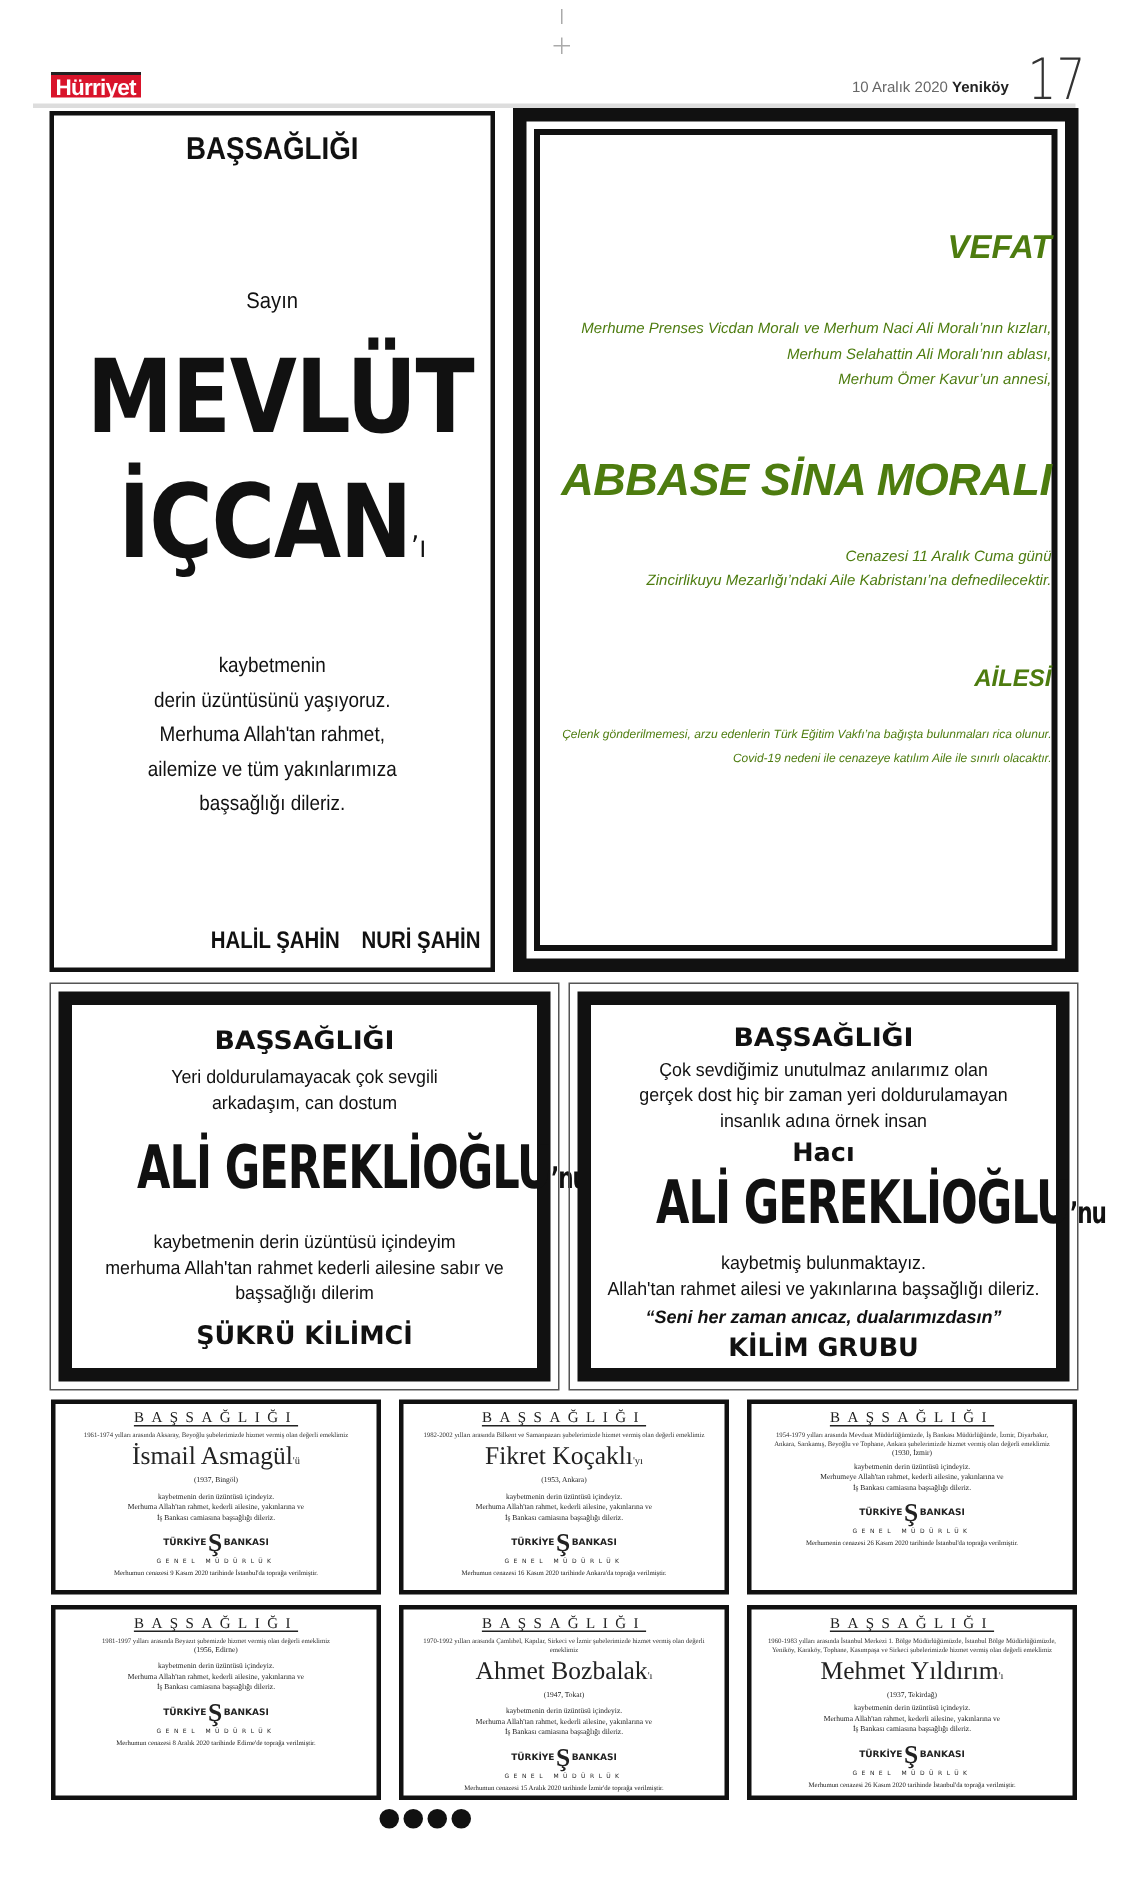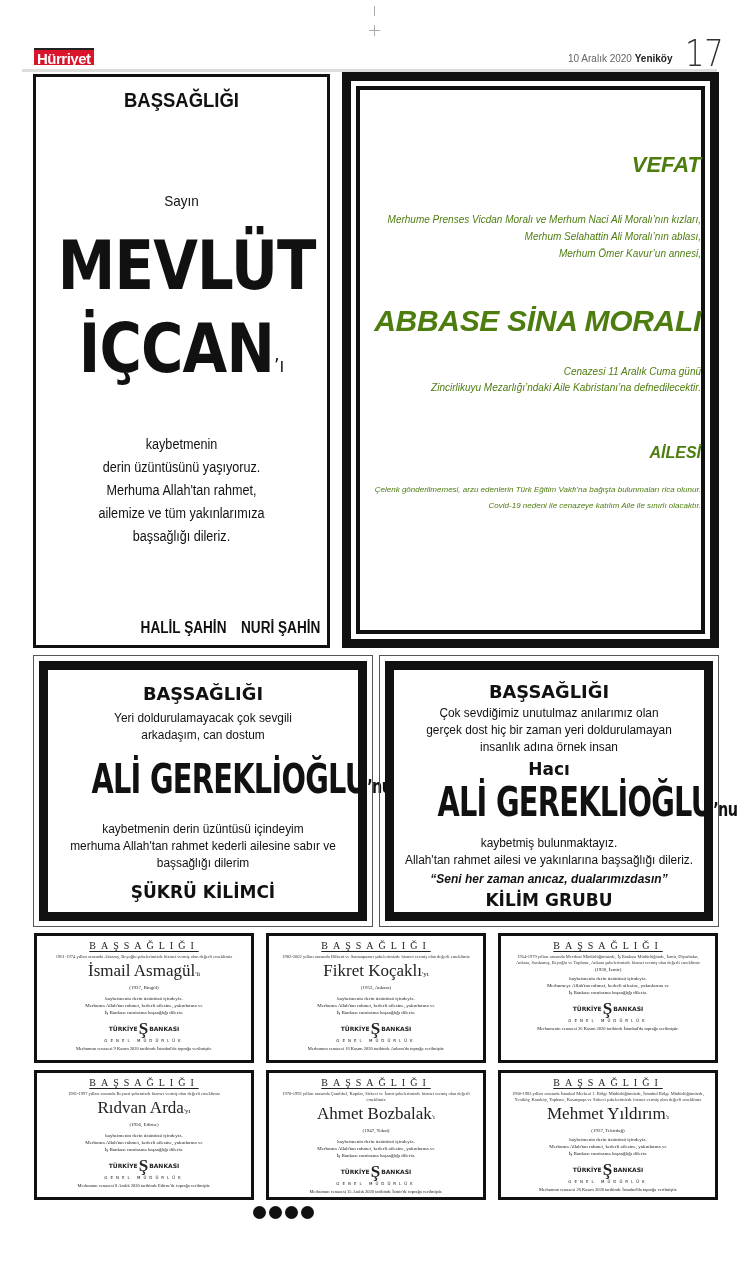--- a/index.html
+++ b/index.html
@@ -209,21 +209,20 @@
       <span class="s">Ş</span>
       <span>BANKASI</span>
     </div>
   <div class="gm">GENEL MÜDÜRLÜK</div>
   <div class="funeral">Merhumenin cenazesi 26 Kasım 2020 tarihinde İstanbul'da toprağa verilmiştir.</div>
 </div>
 
 <div class="sad" style="left:34px;top:1070px">
   <div class="title">BAŞSAĞLIĞI</div>
   <div class="service">1981-1997 yılları arasında Beyazıt şubemizde hizmet vermiş olan değerli emeklimiz</div>
-  <div class="name"><span>Rıdvan Arda</span><span class="sfx">'yı</span></div>
   <div class="birth">(1956, Edirne)</div>
   <div class="body">
       <div>kaybetmenin derin üzüntüsü içindeyiz.</div>
       <div>Merhuma Allah'tan rahmet, kederli ailesine, yakınlarına ve</div>
       <div>İş Bankası camiasına başsağlığı dileriz.</div>
     </div>
   <div class="bank">
       <span>TÜRKİYE</span>
       <span class="s">Ş</span>
       <span>BANKASI</span>

